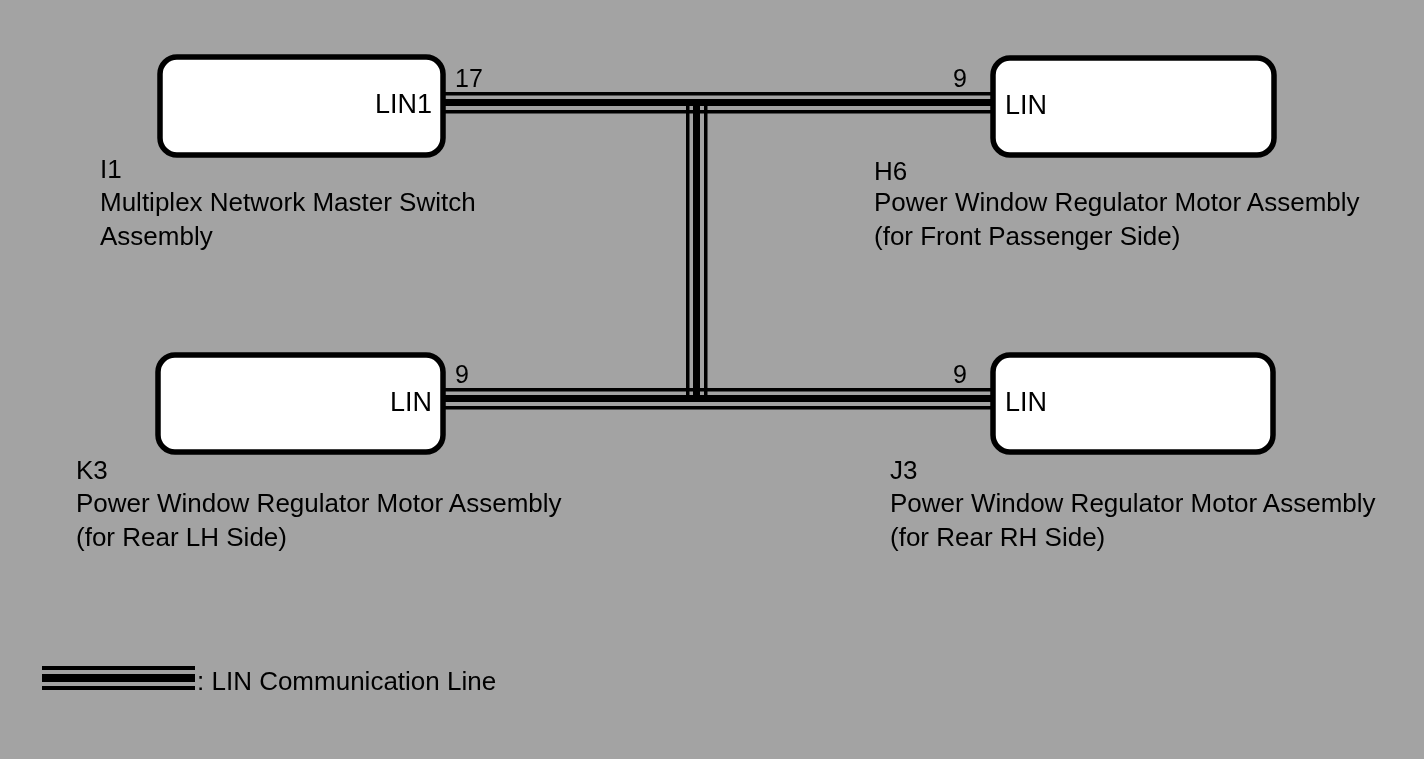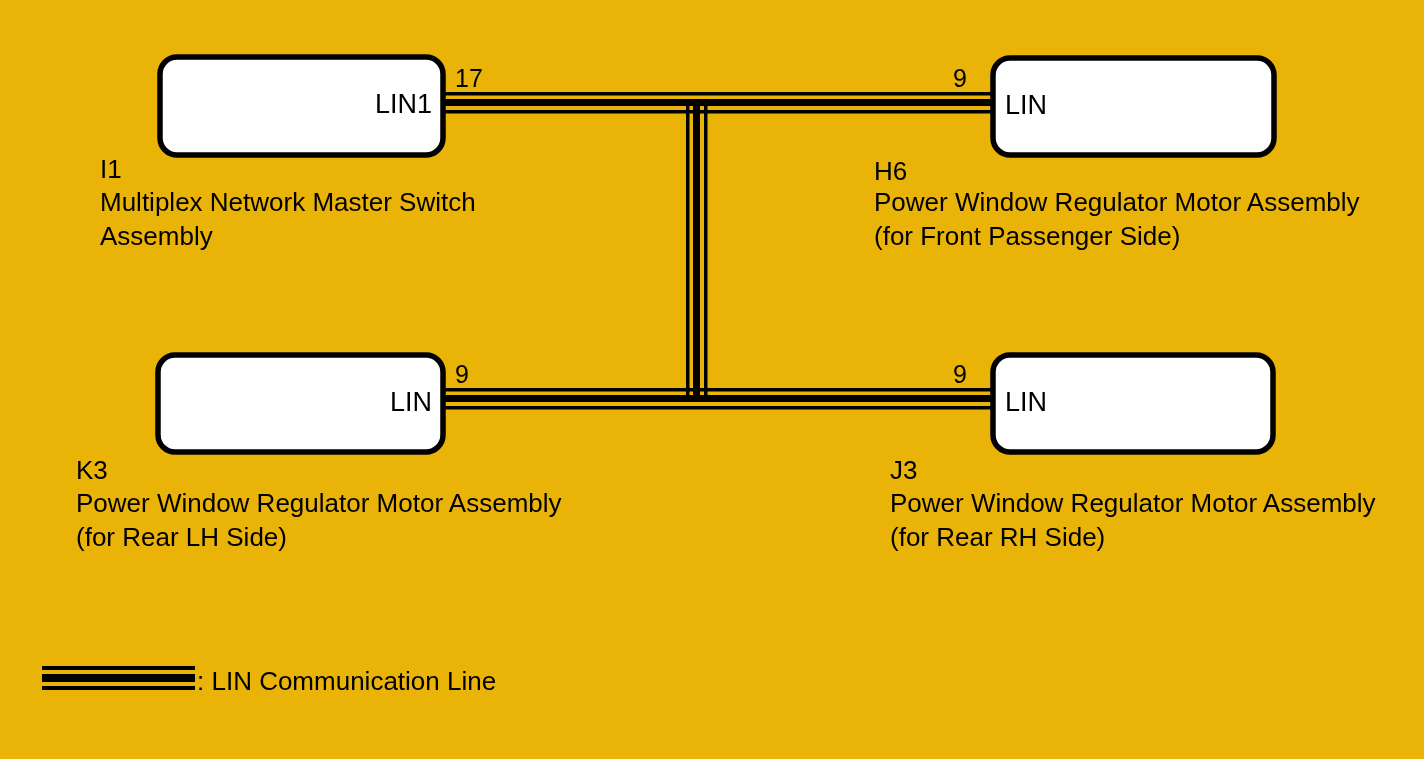--- a/index.html
+++ b/index.html
@@ -9,21 +9,21 @@
     background: #ffffff;
   }
   body {
     font-family: "Liberation Sans", sans-serif;
     color: #000000;
   }
   #canvas {
     position: relative;
     width: 1424px;
     height: 759px;
-    background: #eab308;
+    background: #a3a3a3;
     overflow: hidden;
   }
   svg#diagram {
     position: absolute;
     left: 0;
     top: 0;
     width: 1424px;
     height: 759px;
     display: block;
   }

